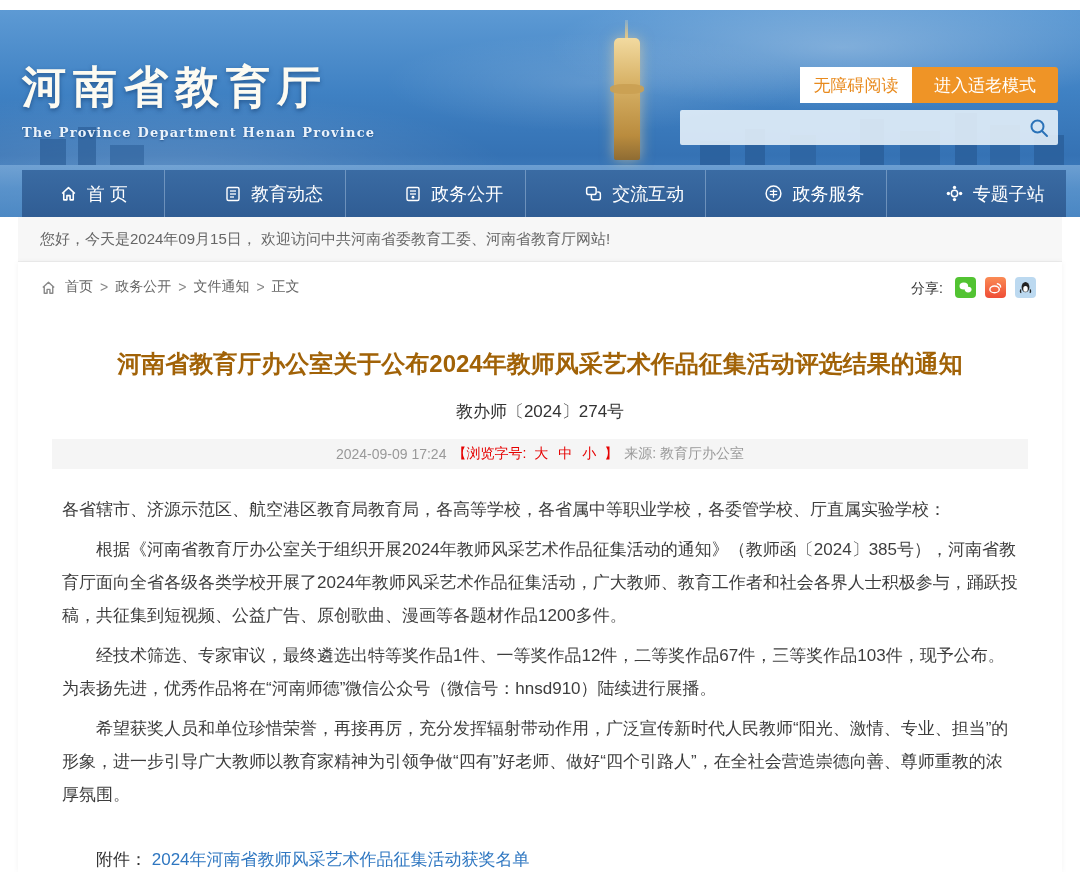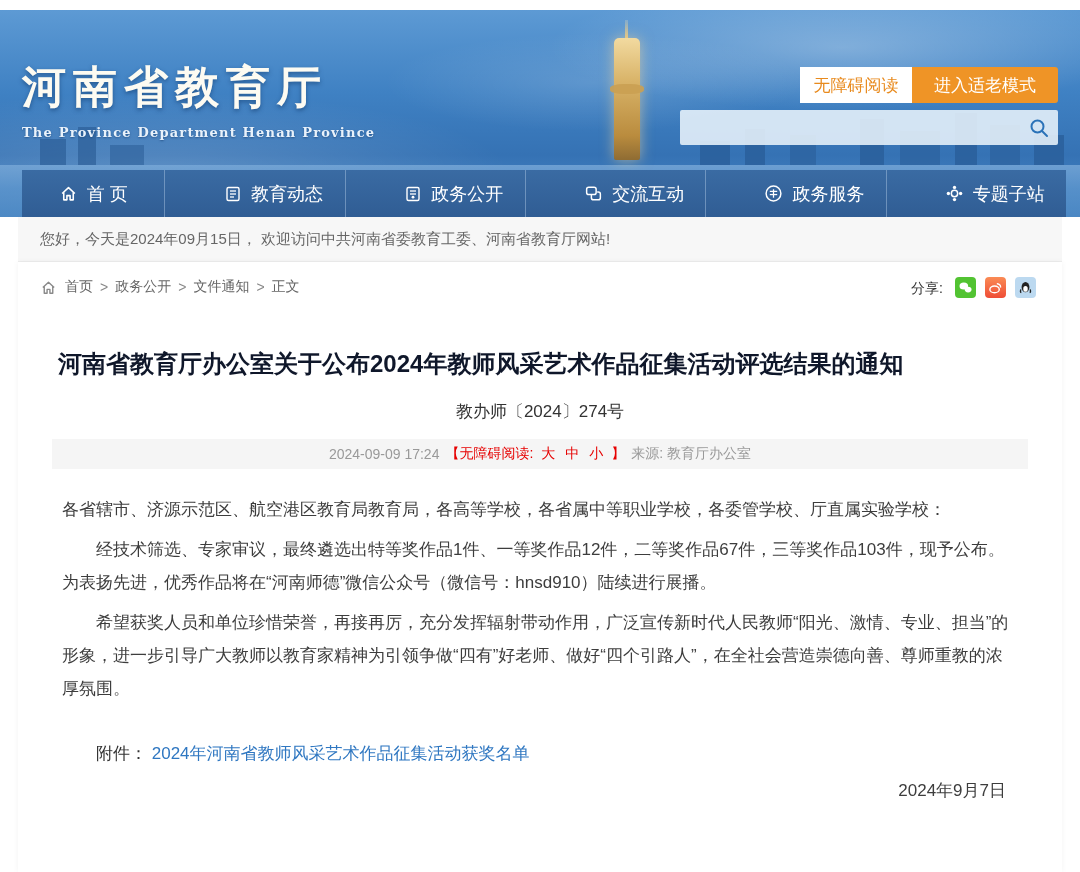--- a/index.html
+++ b/index.html
@@ -79,21 +79,21 @@
   .crumb-home { display:flex; align-items:center; margin-right:8px; }
   .share-box { margin-left:auto; display:flex; align-items:flex-end; gap:9px; }
   .share-label { color:#333; margin-right:3px; }
   .share-icon { width:21px; height:21px; border-radius:4px; display:flex; align-items:center;
     justify-content:center; cursor:pointer; }
   .share-wechat { background:#52c332; }
   .share-weibo  { background:linear-gradient(180deg,#fa8b55,#ef4d36); }
   .share-qq     { background:#bcd9f0; }
 
   .article { padding:18px 0 0 0; }
-  .art-title { font-size:24px; font-weight:bold; color:#0f172a;
+  .art-title { text-align:center; font-size:24px; font-weight:bold; color:#a16207;
     padding:18px 40px 0 40px; line-height:32px; }
   .doc-no { text-align:center; font-size:17px; color:#333; margin-top:20px; }
   .meta-bar { margin:16px 34px 0 34px; height:30px; background:#f5f5f5; display:flex;
     align-items:center; justify-content:center; font-size:14px; color:#999; gap:6px; }
   .meta-red { color:#e60000; }
   .meta-size { color:#e60000; cursor:pointer; margin:0 2px; }
 
   .body-text { padding:24px 44px 0 44px; font-size:17px; color:#3d3d3d; line-height:33px; }
   .body-text p { margin-bottom:7px; }
   .body-text p.indent { text-indent:2em; }
@@ -238,30 +238,31 @@
       </span>
     </span>
   </div>
 
   <div class="article">
     <div class="art-title">河南省教育厅办公室关于公布2024年教师风采艺术作品征集活动评选结果的通知</div>
     <div class="doc-no">教办师〔2024〕274号</div>
 
     <div class="meta-bar">
       <span>2024-09-09 17:24</span>
-      <span class="meta-red">【无障碍阅读:</span>
+      <span class="meta-red">【浏览字号:</span>
       <span class="meta-size">大</span>
       <span class="meta-size">中</span>
       <span class="meta-size">小</span>
       <span class="meta-red">】</span>
       <span>来源: 教育厅办公室</span>
     </div>
 
     <div class="body-text">
       <p>各省辖市、济源示范区、航空港区教育局教育局，各高等学校，各省属中等职业学校，各委管学校、厅直属实验学校：</p>
+      <p class="indent">根据《河南省教育厅办公室关于组织开展2024年教师风采艺术作品征集活动的通知》（教师函〔2024〕385号），河南省教育厅面向全省各级各类学校开展了2024年教师风采艺术作品征集活动，广大教师、教育工作者和社会各界人士积极参与，踊跃投稿，共征集到短视频、公益广告、原创歌曲、漫画等各题材作品1200多件。</p>
       <p class="indent">经技术筛选、专家审议，最终遴选出特等奖作品1件、一等奖作品12件，二等奖作品67件，三等奖作品103件，现予公布。为表扬先进，优秀作品将在“河南师德”微信公众号（微信号：hnsd910）陆续进行展播。</p>
       <p class="indent">希望获奖人员和单位珍惜荣誉，再接再厉，充分发挥辐射带动作用，广泛宣传新时代人民教师“阳光、激情、专业、担当”的形象，进一步引导广大教师以教育家精神为引领争做“四有”好老师、做好“四个引路人”，在全社会营造崇德向善、尊师重教的浓厚氛围。</p>
     </div>
 
     <div class="attach-row">
       <span>附件：</span>
       <a class="attach-link">2024年河南省教师风采艺术作品征集活动获奖名单</a>
     </div>
 
     <div class="date-row">2024年9月7日</div>

